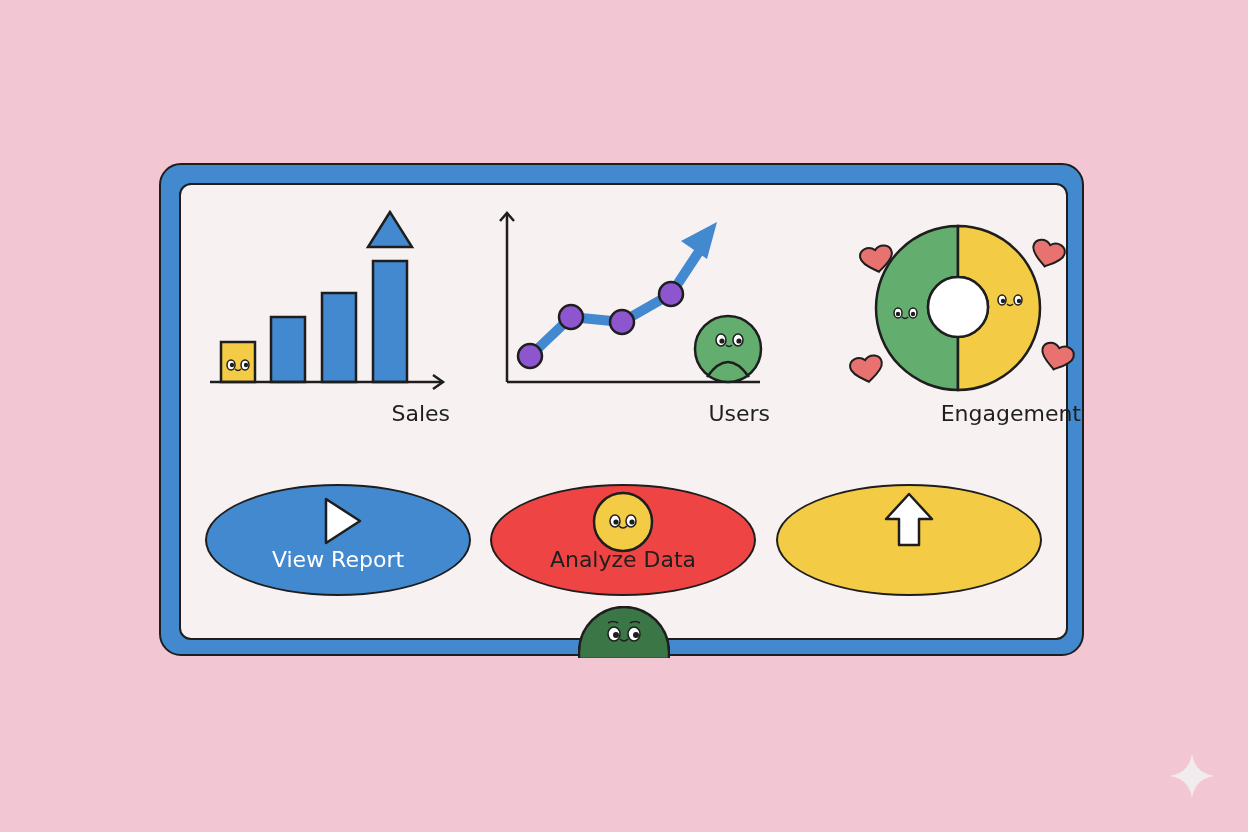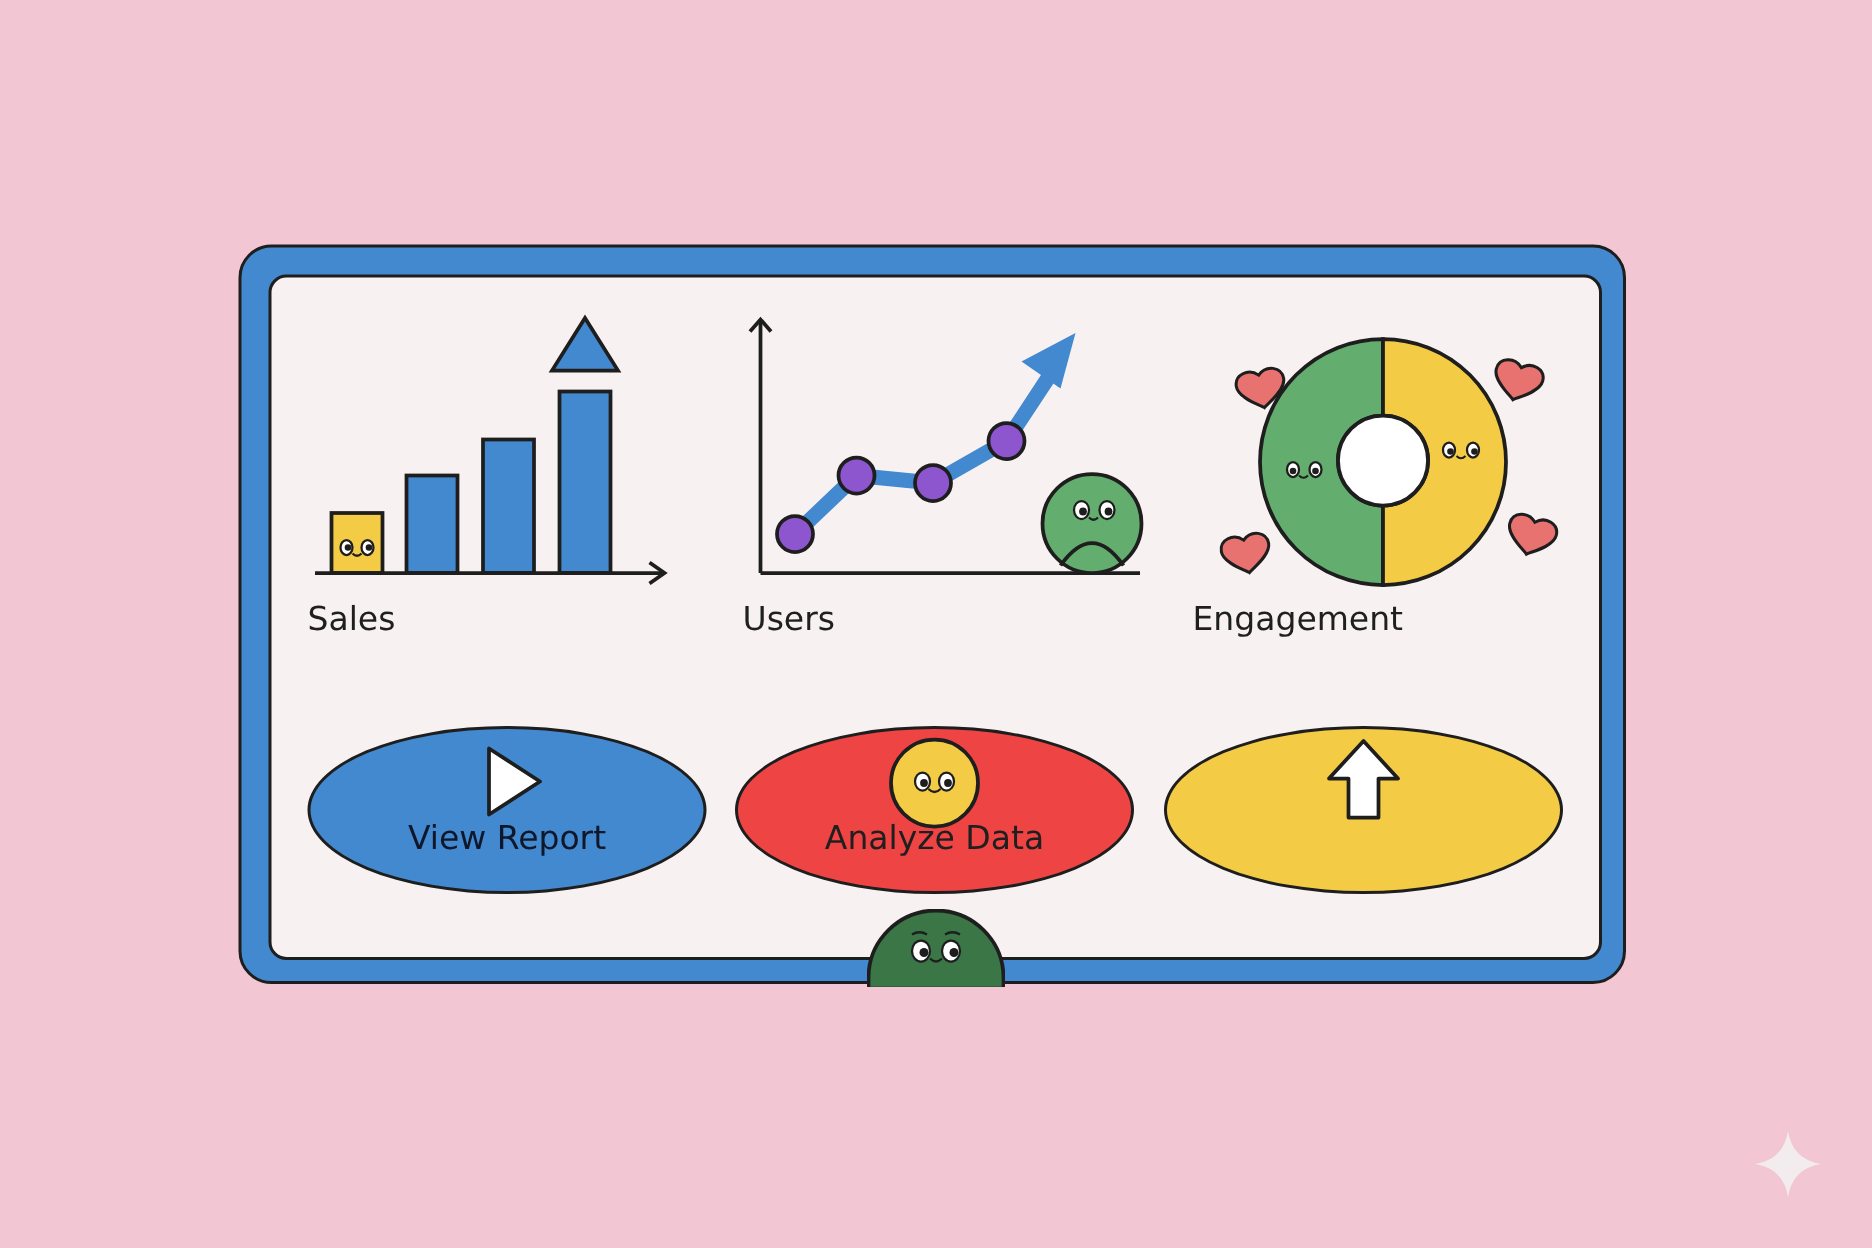--- a/index.html
+++ b/index.html
@@ -1,21 +1,21 @@
 <!DOCTYPE html>
 <html><head>
 <meta charset="utf-8">
 <style>
   html,body{margin:0;padding:0;}
   body{width:1248px;height:832px;background:#f2c6d2;position:relative;overflow:hidden;font-family:"DejaVu Sans","Liberation Sans",sans-serif;}
   .frame{position:absolute;left:159px;top:163px;width:925px;height:493px;background:#4389cf;border:2px solid #1e1e1e;border-radius:22px;box-sizing:border-box;}
   .panel{position:absolute;left:179px;top:183px;width:889px;height:457px;background:#f8f1f1;border:2px solid #1e1e1e;border-radius:12px;box-sizing:border-box;}
   .widget{position:absolute;}
   .widget svg{position:absolute;left:0;top:0;overflow:visible;}
-  .label{position:absolute;font-size:22px;color:#1f1f1f;text-align:left;width:100%;}
+  .label{position:absolute;font-size:22px;color:#1f1f1f;text-align:right;width:100%;}
   .btn{position:absolute;width:266px;height:112px;border:2px solid #1e1e1e;border-radius:50%;box-sizing:border-box;cursor:pointer;}
   .btn .btn-label{position:absolute;left:0;right:0;bottom:22px;text-align:center;font-size:22px;}
   .btn svg{position:absolute;left:50%;top:10px;transform:translateX(-50%);overflow:visible;}
   .mascot{position:absolute;left:578px;top:606px;width:92px;height:52px;}
   .sparkle{position:absolute;left:1168px;top:752px;}
 </style>
 </head>
 <body>
 
 <div class="frame"></div>
@@ -64,21 +64,21 @@
       <ellipse cx="243" cy="135" rx="5" ry="6" fill="#fff" stroke="#1e1e1e" stroke-width="1.5"></ellipse>
       <circle cx="227" cy="136" r="2.6" fill="#1e1e1e"></circle>
       <circle cx="244" cy="136" r="2.6" fill="#1e1e1e"></circle>
       <path d="M231 140 q3 3 6 0" stroke="#1e1e1e" stroke-width="1.5" fill="none"></path>
       <path d="M212 172 q21 -30 42 0" stroke="#1e1e1e" stroke-width="2.5" fill="none"></path>
     </g>
   </svg>
   <div class="label" style="top:196px;">Users</div>
 </div>
 
-<div class="widget" style="left:800px;top:205px;width:250px;height:230px;">
+<div class="widget" style="left:836px;top:205px;width:250px;height:230px;">
   <svg width="250" height="190">
     <path d="M122 26 A82 82 0 0 0 122 190 L122 137 A30 30 0 0 1 122 77 Z" transform="translate(0,-5)" fill="#63ad6e" stroke="#1e1e1e" stroke-width="2.5"></path>
     <path d="M122 26 A82 82 0 0 1 122 190 L122 137 A30 30 0 0 0 122 77 Z" transform="translate(0,-5)" fill="#f4cb45" stroke="#1e1e1e" stroke-width="2.5"></path>
     <circle cx="122" cy="102" r="30" fill="#fff" stroke="#1e1e1e" stroke-width="2.5"></circle>
     <g>
       <ellipse cx="62" cy="108" rx="4" ry="5" fill="#fff" stroke="#1e1e1e" stroke-width="1.5"></ellipse>
       <ellipse cx="77" cy="108" rx="4" ry="5" fill="#fff" stroke="#1e1e1e" stroke-width="1.5"></ellipse>
       <circle cx="62" cy="109" r="2.2" fill="#1e1e1e"></circle>
         <circle cx="77" cy="109" r="2.2" fill="#1e1e1e"></circle>
       <path d="M66 112 q3 3 6 0" stroke="#1e1e1e" stroke-width="1.3" fill="none"></path>
@@ -97,21 +97,21 @@
       <path d="M222 143 c-6 -6 -16 -3 -16 5 c0 8 14 15 16 17 c2 -2 16 -9 16 -17 c0 -8 -10 -11 -16 -5z" transform="rotate(15 222 148)"></path>
     </g>
   </svg>
   <div class="label" style="top:196px;left:-5px;">Engagement</div>
 </div>
 
 <div class="btn" style="left:205px;top:484px;background:#4389cf;">
   <svg width="50" height="50">
     <polygon points="13,3 13,47 47,25" fill="#fff" stroke="#1e1e1e" stroke-width="2.5" stroke-linejoin="round"></polygon>
   </svg>
-  <div class="btn-label" style="color:#0f172a;">View Report</div>
+  <div class="btn-label" style="color:#ffffff;">View Report</div>
 </div>
 
 <div class="btn" style="left:490px;top:484px;background:#ef4444;">
   <svg width="62" height="62" style="top:5px;">
     <circle cx="31" cy="31" r="29" fill="#f4cb45" stroke="#1e1e1e" stroke-width="2.5"></circle>
     <ellipse cx="23" cy="30" rx="5" ry="6" fill="#fff" stroke="#1e1e1e" stroke-width="1.5"></ellipse>
     <ellipse cx="39" cy="30" rx="5" ry="6" fill="#fff" stroke="#1e1e1e" stroke-width="1.5"></ellipse>
     <circle cx="24" cy="31" r="2.6" fill="#1e1e1e"></circle>
       <circle cx="40" cy="31" r="2.6" fill="#1e1e1e"></circle>
     <path d="M27 35 q4 4 8 0" stroke="#1e1e1e" stroke-width="1.5" fill="none"></path>

